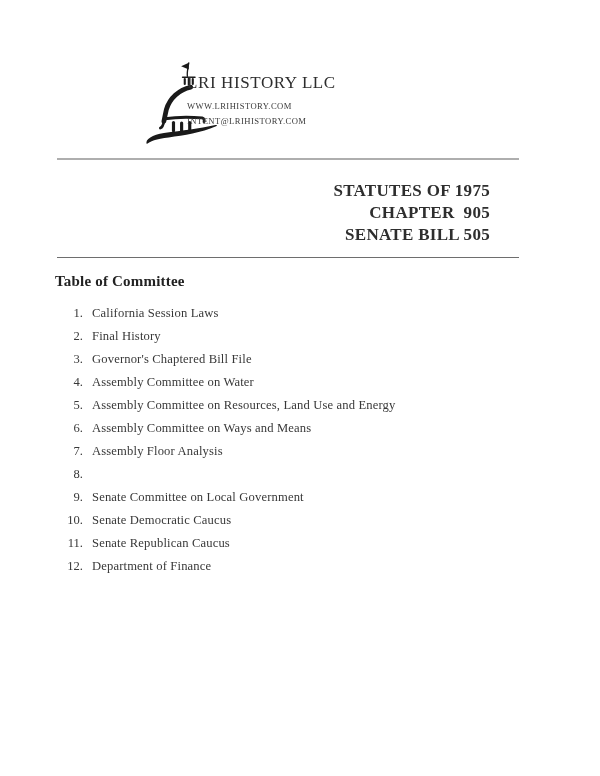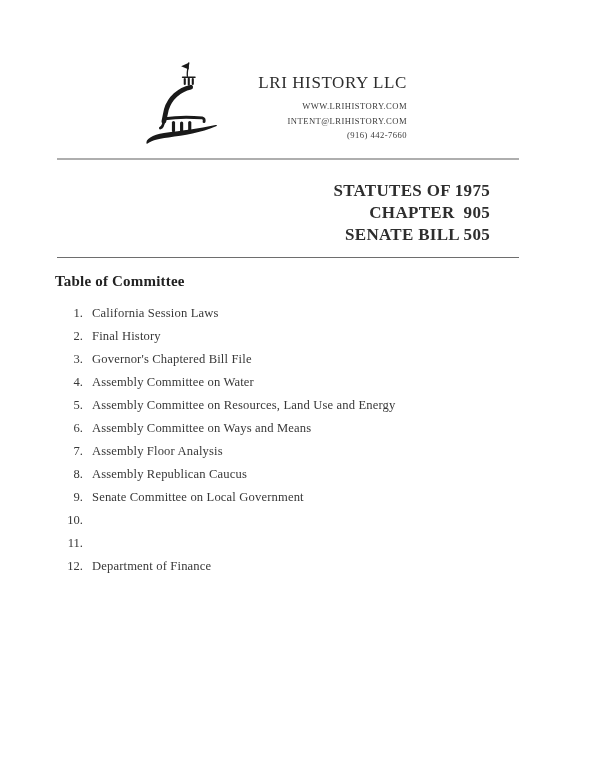--- a/index.html
+++ b/index.html
@@ -23,21 +23,21 @@
     width: 86px;
     height: 86px;
   }
   .logo svg { width: 100%; height: 100%; }
 
   .header-text {
     position: absolute;
     left: 187px;
     top: 73px;
     width: 220px;
-    text-align: right;
+    text-align: left;
   }
   .company-name {
     font-size: 17px;
     letter-spacing: 0.6px;
     color: #2d2d2d;
     line-height: 20px;
   }
   .contact-block { margin-top: 6px; }
   .contact-line {
     font-size: 8.6px;
@@ -140,21 +140,20 @@
 
       <path d="M6,88 C4,83 12,78.5 24,76.5 C44,73.5 60,72 78,68 C79.5,67.6 80,68.4 78.5,69.4 C63,76 45,79 29,81 C16,82.6 9,85 6,88 Z" fill="#1a1a1a" stroke="none"></path>
     </svg>
   </div>
 
   <div class="header-text">
     <div class="company-name">LRI HISTORY LLC</div>
     <div class="contact-block">
       <div class="contact-line">WWW.LRIHISTORY.COM</div>
       <div class="contact-line">INTENT@LRIHISTORY.COM</div>
-      <div class="contact-line">(916) 442-7660</div>
     </div>
   </div>
 
   <div class="divider-top"></div>
 
   <div class="doc-info">
     <div class="doc-line">STATUTES OF 1975</div>
     <div class="doc-line">CHAPTER  905</div>
     <div class="doc-line">SENATE BILL 505</div>
   </div>
@@ -187,31 +186,32 @@
     <div class="toc-item">
       <span class="toc-num">6.</span>
       <span class="toc-label">Assembly Committee on Ways and Means</span>
     </div>
     <div class="toc-item">
       <span class="toc-num">7.</span>
       <span class="toc-label">Assembly Floor Analysis</span>
     </div>
     <div class="toc-item">
       <span class="toc-num">8.</span>
-      <span class="toc-label">Assembly Republican Caucus</span>
     </div>
     <div class="toc-item">
       <span class="toc-num">9.</span>
       <span class="toc-label">Senate Committee on Local Government</span>
     </div>
     <div class="toc-item">
       <span class="toc-num">10.</span>
+      <span class="toc-label">Senate Democratic Caucus</span>
     </div>
     <div class="toc-item">
       <span class="toc-num">11.</span>
+      <span class="toc-label">Senate Republican Caucus</span>
     </div>
     <div class="toc-item">
       <span class="toc-num">12.</span>
       <span class="toc-label">Department of Finance</span>
     </div>
   </div>
 
 </div>
 
 </body></html>

